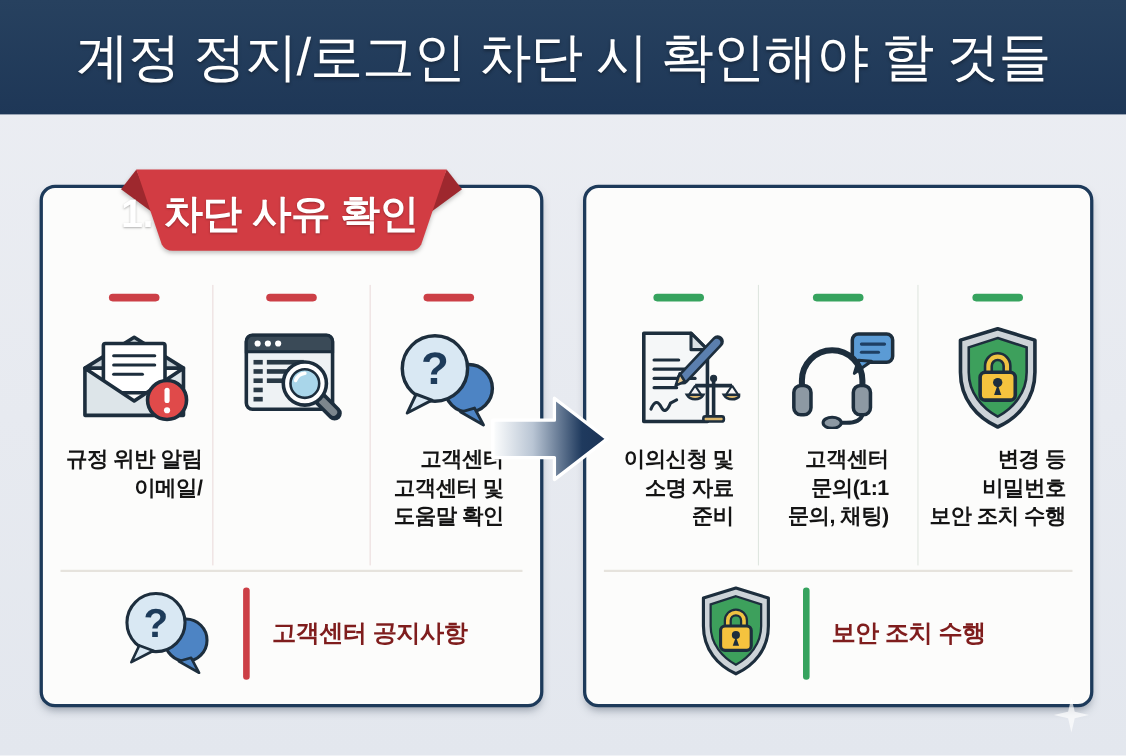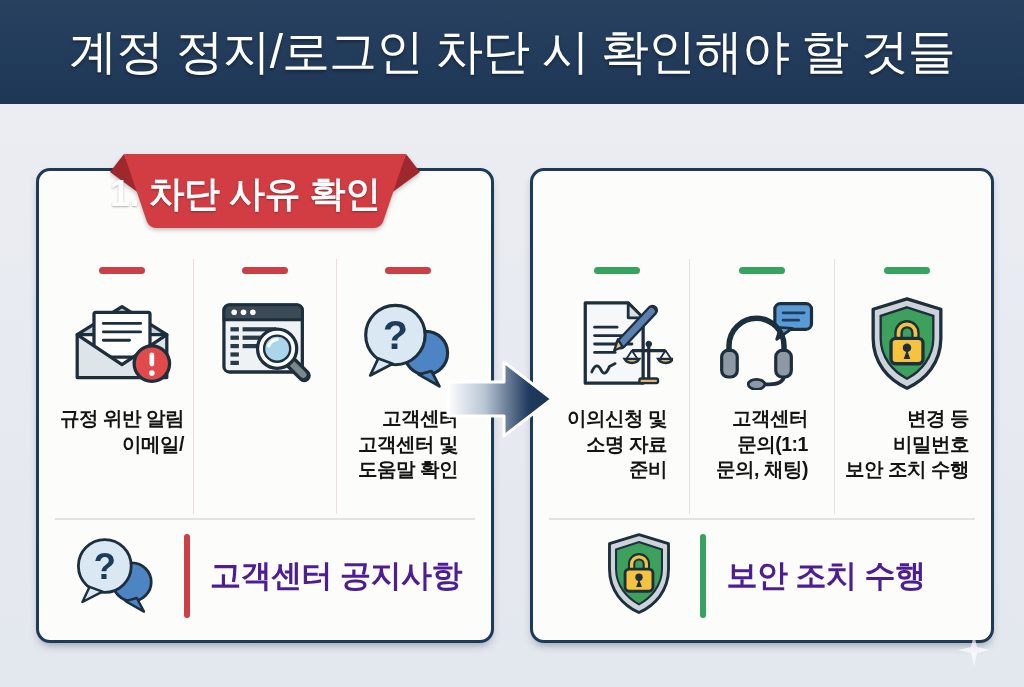--- a/index.html
+++ b/index.html
@@ -37,21 +37,21 @@
   .col .ic{height:112px;display:flex;align-items:center;justify-content:center;}
   .col .lbl{margin-top:6px;text-align:right;font-size:19.5px;font-weight:700;
             line-height:1.32;color:#141414;letter-spacing:-.5px;}
   
   .summary{position:absolute;left:16px;right:16px;top:347px;bottom:8px;
            border-top:2px solid #e6e3dd;display:flex;align-items:center;
            justify-content:center;gap:20px;}
   .vbar{width:6px;height:84px;border-radius:3px;}
   .vbar.red{background:#cc3f46;}
   .vbar.green{background:#36a35e;}
-  .summary .slbl{font-size:31px;font-weight:800;line-height:1.35;color:#4c1d95;
+  .summary .slbl{font-size:22px;font-weight:800;line-height:1.35;color:#7f1d1d;
                  letter-spacing:-.5px;text-align:left;}
   
   .flow-arrow{position:absolute;left:446px;top:352px;width:112px;height:96px;z-index:5;}
   .sparkle{position:absolute;left:956px;top:632px;width:36px;height:36px;z-index:6;opacity:.85;}
   svg .ln{stroke:#1d2e3d;stroke-linecap:round;}
 </style>
 </head>
 <body>
 
 <div class="stage">

